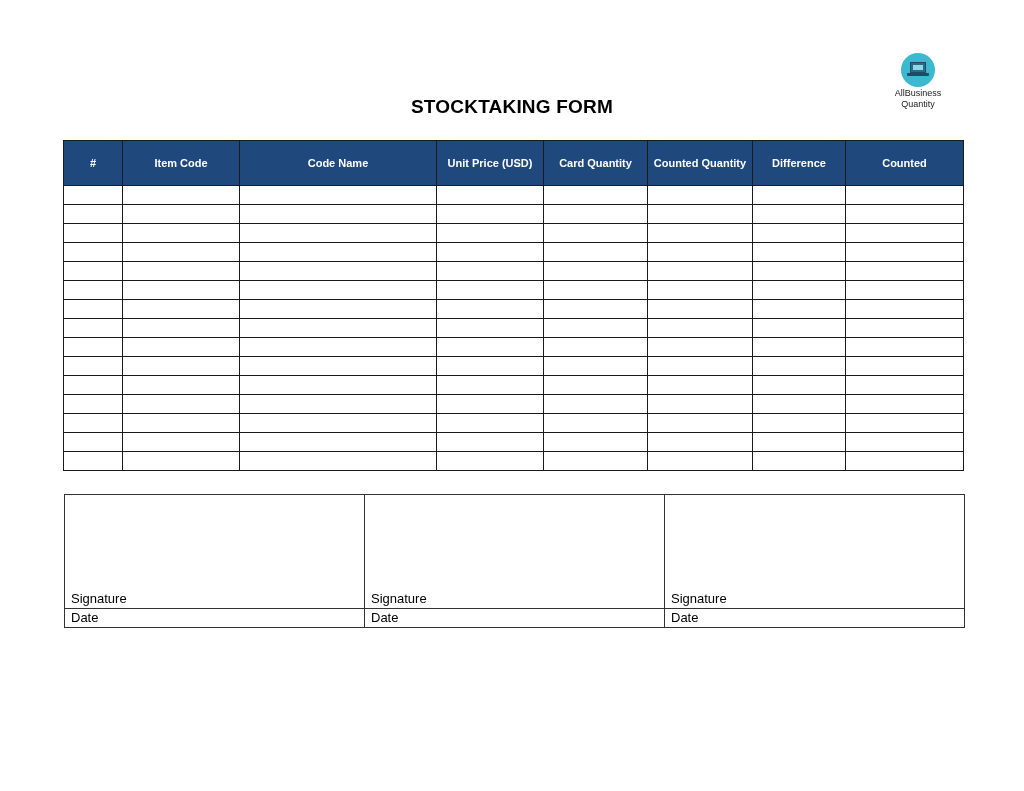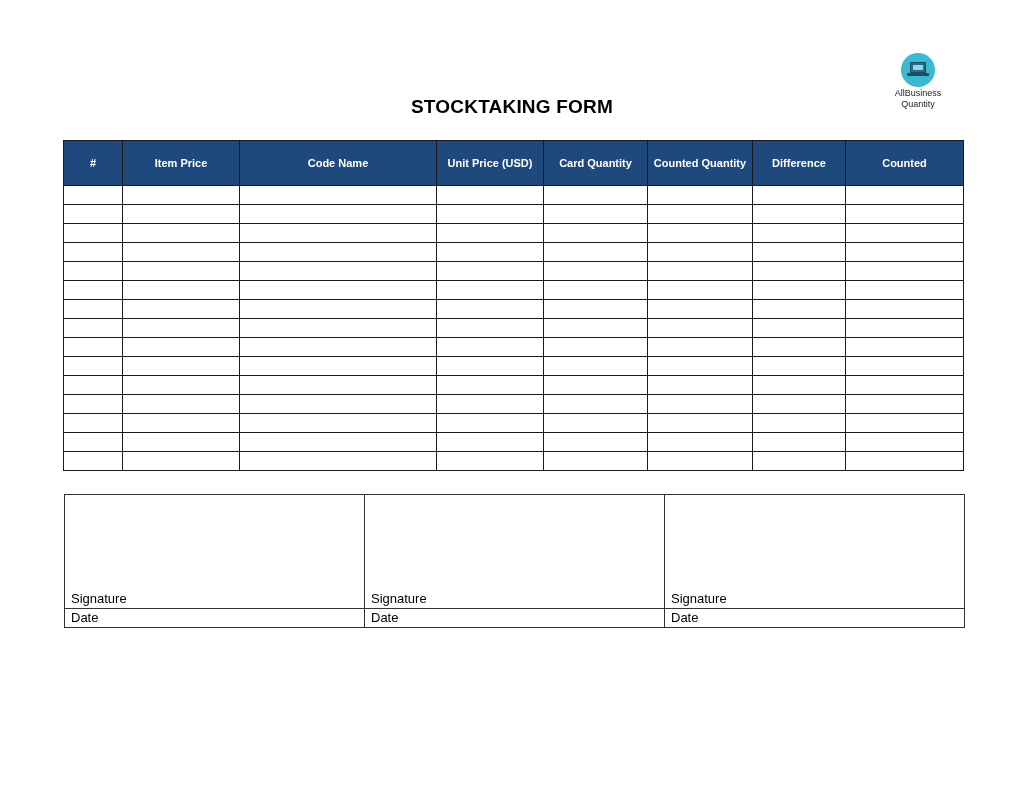--- a/index.html
+++ b/index.html
@@ -39,21 +39,21 @@
       <col style="width:197px">
       <col style="width:107px">
       <col style="width:104px">
       <col style="width:105px">
       <col style="width:93px">
       <col style="width:118px">
   </colgroup>
   <thead>
     <tr>
       <th>#</th>
-      <th>Item Price</th>
+      <th>Item Code</th>
       <th>Code Name</th>
       <th>Unit Price (USD)</th>
       <th>Card Quantity</th>
       <th>Counted Quantity</th>
       <th>Difference</th>
       <th>Counted</th>
     </tr>
   </thead>
   <tbody id="stock-body">
       <tr>

